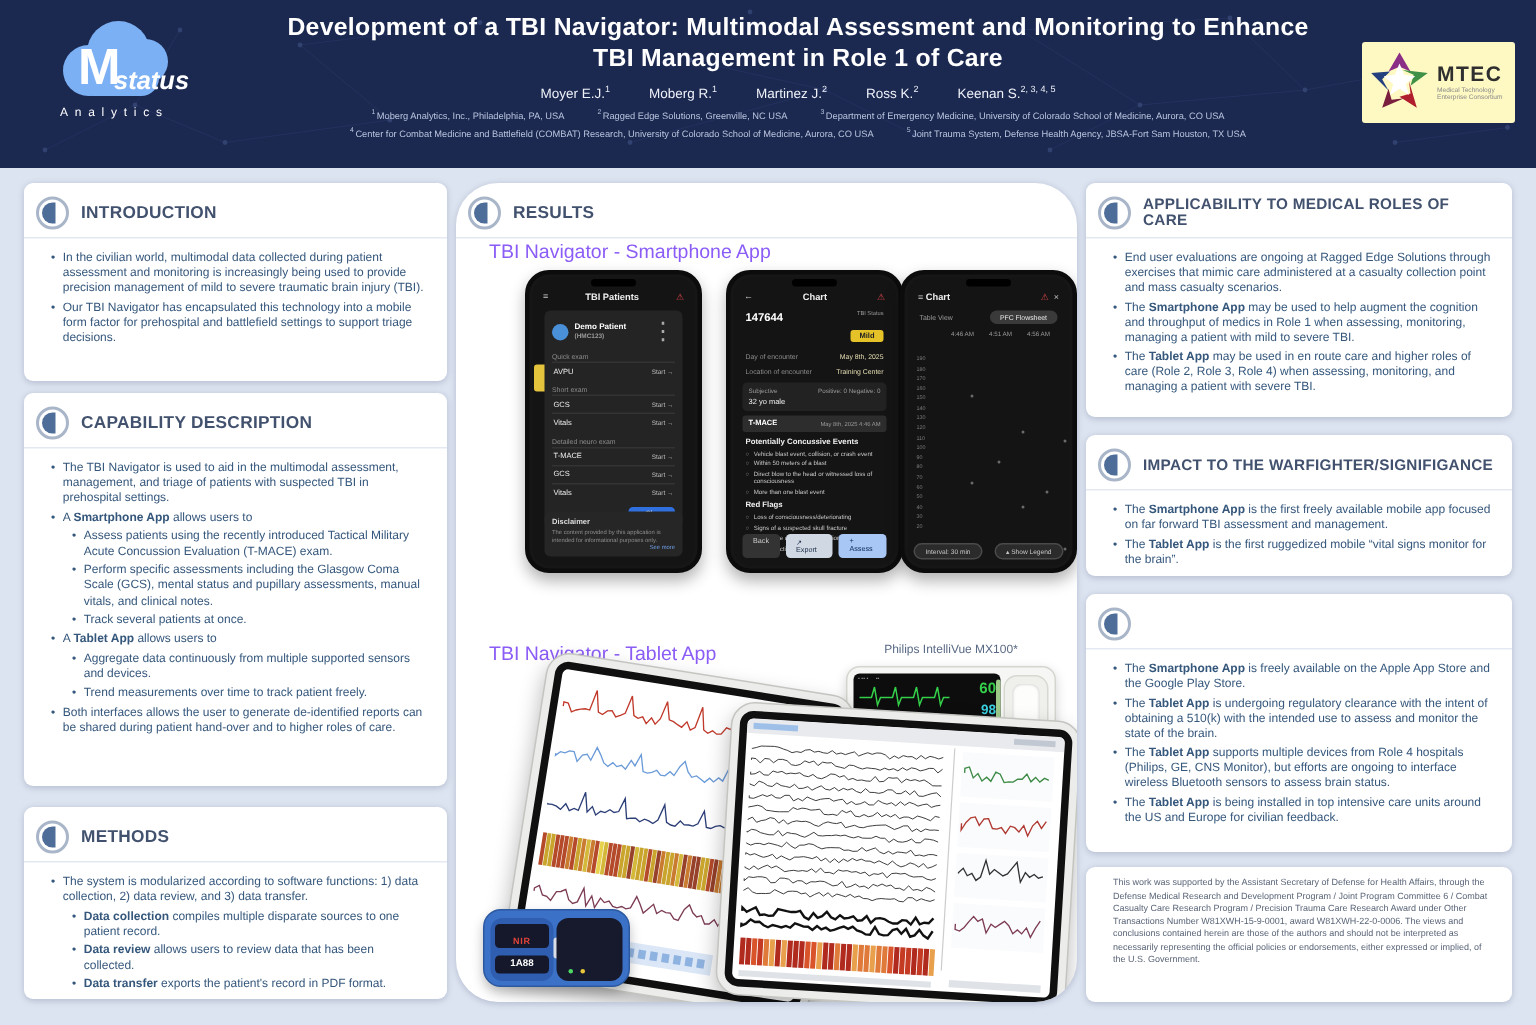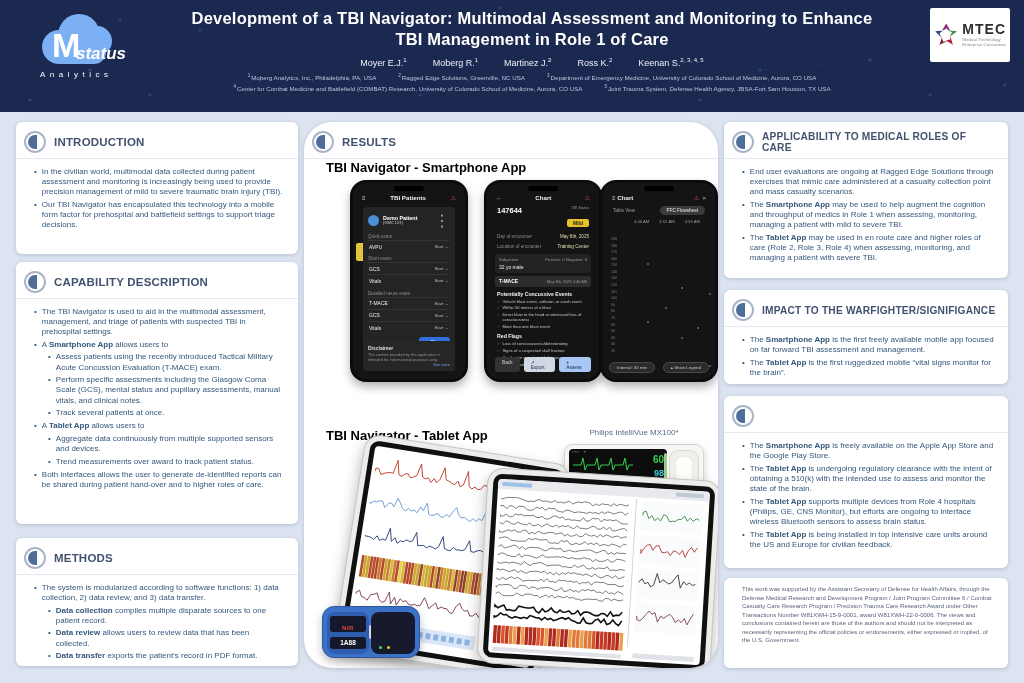--- a/index.html
+++ b/index.html
@@ -23,40 +23,40 @@
   .cloud i{position:absolute;background:#7cb0f4;border-radius:50%;}
   .c1{left:0;top:16px;width:34px;height:34px;}
   .c2{left:16px;top:0;width:42px;height:42px;}
   .c3{left:40px;top:12px;width:30px;height:30px;}
   .c4{left:8px;top:26px;width:56px;height:24px;border-radius:12px !important;}
   .m-init{position:absolute;left:28px;top:18px;color:#fff;font-size:34px;font-weight:700;}
   .m-word{position:absolute;left:52px;top:36px;color:#fff;font-size:17px;font-weight:700;font-style:italic;}
   .m-sub{position:absolute;left:16px;top:62px;color:#fff;font-size:8px;letter-spacing:4.5px;}
 
   
-  .mtec{position:absolute;right:14px;top:8px;width:80px;height:54px;background:#ffffff;border-radius:2px;display:flex;align-items:center;gap:4px;padding:4px;}
+  .mtec{position:absolute;right:14px;top:28px;width:102px;height:54px;background:#fef9c3;border-radius:2px;display:flex;align-items:center;gap:4px;padding:4px;}
   .mtec-text{line-height:1.1;}
   .mtec-name{font-size:14px;font-weight:700;color:#2f2f2f;letter-spacing:1px;}
   .mtec-tag{font-size:4.4px;color:#8a8a8a;}
 
   
   .card{position:absolute;background:#fff;border-radius:6px;box-shadow:0 1px 4px rgba(35,55,95,.22);overflow:hidden;}
   .sec-head{display:flex;align-items:center;gap:8px;padding:9px 12px 5px 8px;border-bottom:1px solid #e4e9f1;}
   .sec-icon{width:22px;height:22px;border:2px solid #a9b5c8;border-radius:50%;background:#fff;position:relative;flex:none;}
   .sec-icon::before{content:"";position:absolute;left:2px;top:2px;bottom:2px;width:9px;background:#4e6e99;border-radius:9px 0 0 9px;}
   .sec-title{margin:0;font-size:11.5px;font-weight:700;color:#42526e;letter-spacing:.2px;}
   .t-sm{font-size:10.2px;}
   .sec-body{padding:5px 13px 9px 18px;}
   .bullet{display:flex;gap:5px;margin:2.6px 0;color:#35577c;font-size:8px;line-height:1.27;}
   .bullet .dot{flex:none;}
   .bullet.l2{margin-left:14px;}
   .ackp{margin:2px 0 0;font-size:6px;line-height:1.42;color:#5a6578;}
 
   
-  .sub-head{position:absolute;font-size:13px;font-weight:700;color:#000000;}
+  .sub-head{position:absolute;font-size:13px;font-weight:400;color:#8b5cf6;}
   .dev-label{position:absolute;font-size:8px;color:#5a6a85;text-align:center;}
   .wip{position:absolute;right:10px;bottom:5px;font-size:6px;color:#8a93a6;}
 
   
   .phone{position:absolute;top:58px;width:118px;height:202px;background:#161616;border:3px solid #0c0c0c;border-radius:16px;box-shadow:0 5px 10px rgba(0,0,0,.3);overflow:hidden;}
   .notch{position:absolute;left:50%;top:3px;transform:translateX(-50%);width:30px;height:5px;background:#000;border-radius:3px;z-index:5;}
   .pscreen{position:absolute;inset:2px;background:#141414;border-radius:12px;overflow:hidden;color:#ddd;}
   .phead{display:flex;align-items:center;justify-content:space-between;padding:9px 7px 3px;font-size:6px;color:#ccc;}
   .ptitle{font-size:6.2px;font-weight:700;color:#eee;}
   .icon-menu::before{content:"≡";}
@@ -296,21 +296,21 @@
         <div class="bullet l1">
           <span class="dot">•</span>
           <span class="btxt">A <b>Tablet App</b> allows users to</span>
         </div>
         <div class="bullet l2">
           <span class="dot">•</span>
           <span class="btxt">Aggregate data continuously from multiple supported sensors and devices.</span>
         </div>
         <div class="bullet l2">
           <span class="dot">•</span>
-          <span class="btxt">Trend measurements over award to track patient status.</span>
+          <span class="btxt">Trend measurements over time to track patient freely.</span>
         </div>
         <div class="bullet l1">
           <span class="dot">•</span>
           <span class="btxt">Both interfaces allows the user to generate de-identified reports can be shared during patient hand-over and to higher roles of care.</span>
         </div>
       </div>
   </section>
 
   <section class="card" style="left:16px;top:538px;width:282px;height:128px;">
     <div class="sec-head">

